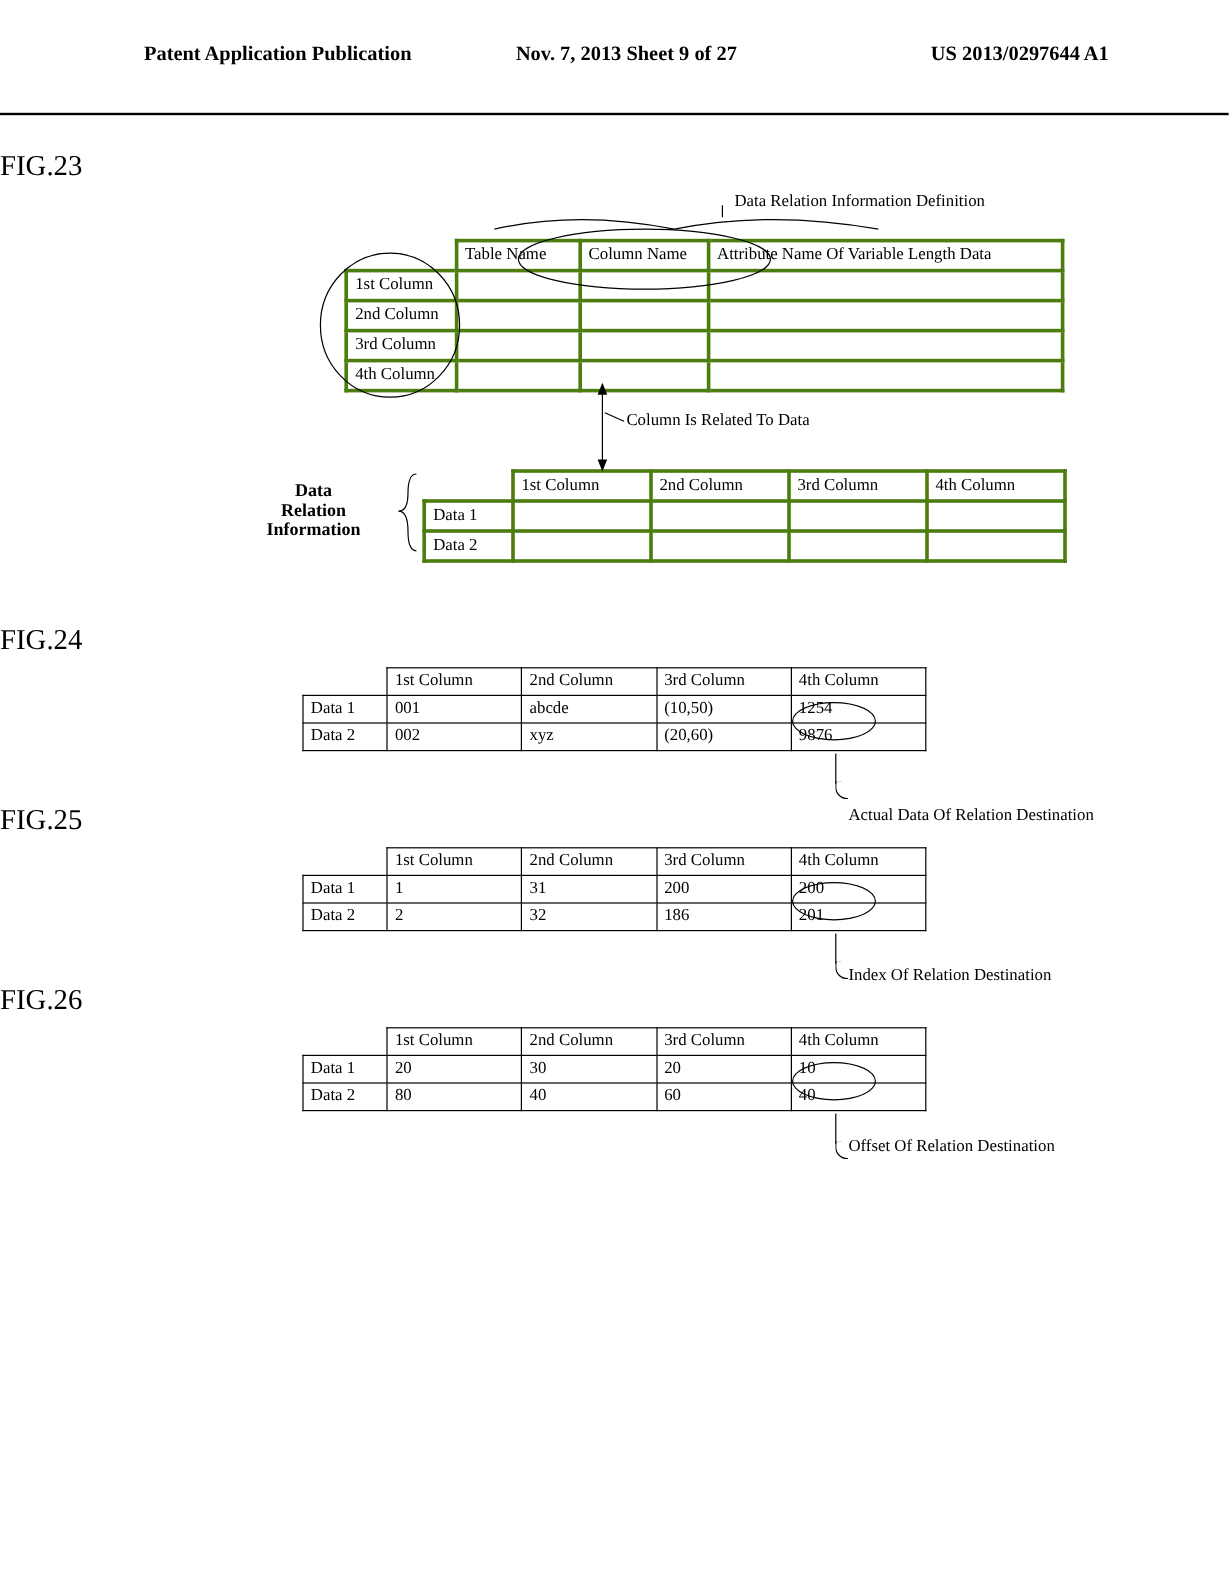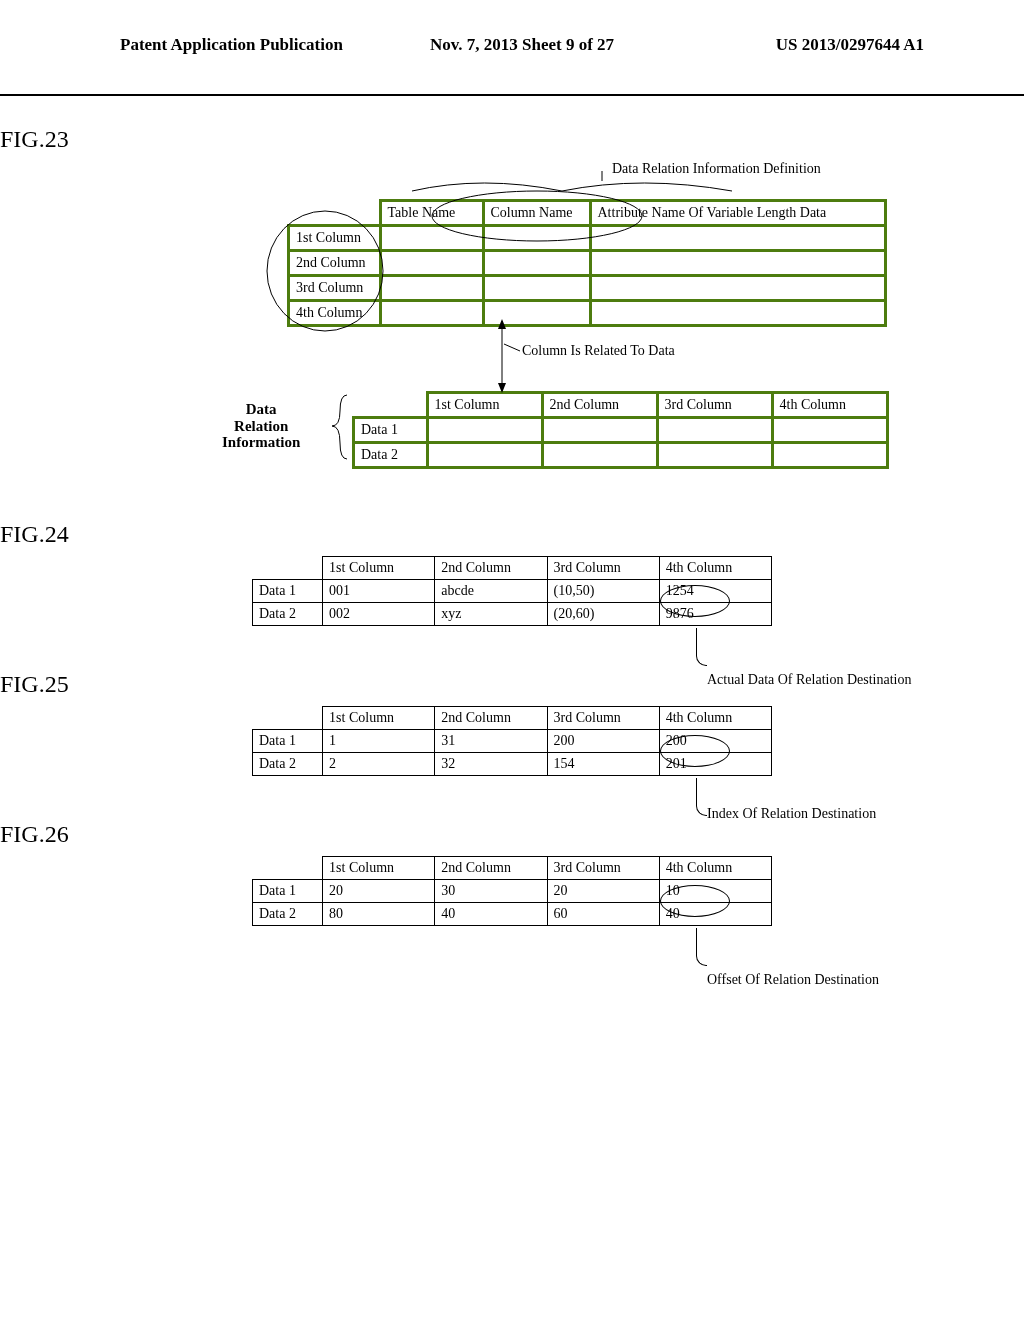--- a/index.html
+++ b/index.html
@@ -281,21 +281,21 @@
       <td>Data 1</td>
       <td>1</td>
       <td>31</td>
       <td>200</td>
       <td>200</td>
     </tr>
     <tr>
       <td>Data 2</td>
       <td>2</td>
       <td>32</td>
-      <td>154</td>
+      <td>186</td>
       <td>201</td>
     </tr>
   </tbody>
     </table>
   <div class="mark-oval" style="top:29px;left:408px;"></div>
   <div class="callout-line" style="top:72px;left:444px;"></div>
   <div class="callout-curve" style="top:95px;left:444px;"></div>
   <div class="callout-text" style="top:100px;left:455px;">Index Of Relation Destination</div>
 </div>
 
@@ -322,14 +322,14 @@
       <td>80</td>
       <td>40</td>
       <td>60</td>
       <td>40</td>
     </tr>
   </tbody>
     </table>
   <div class="mark-oval" style="top:29px;left:408px;"></div>
   <div class="callout-line" style="top:72px;left:444px;"></div>
   <div class="callout-curve" style="top:95px;left:444px;"></div>
-  <div class="callout-text" style="top:116px;left:455px;">Offset Of Relation Destination</div>
+  <div class="callout-text" style="top:92px;left:455px;">Offset Of Relation Destination</div>
 </div>
 
 </body></html>

